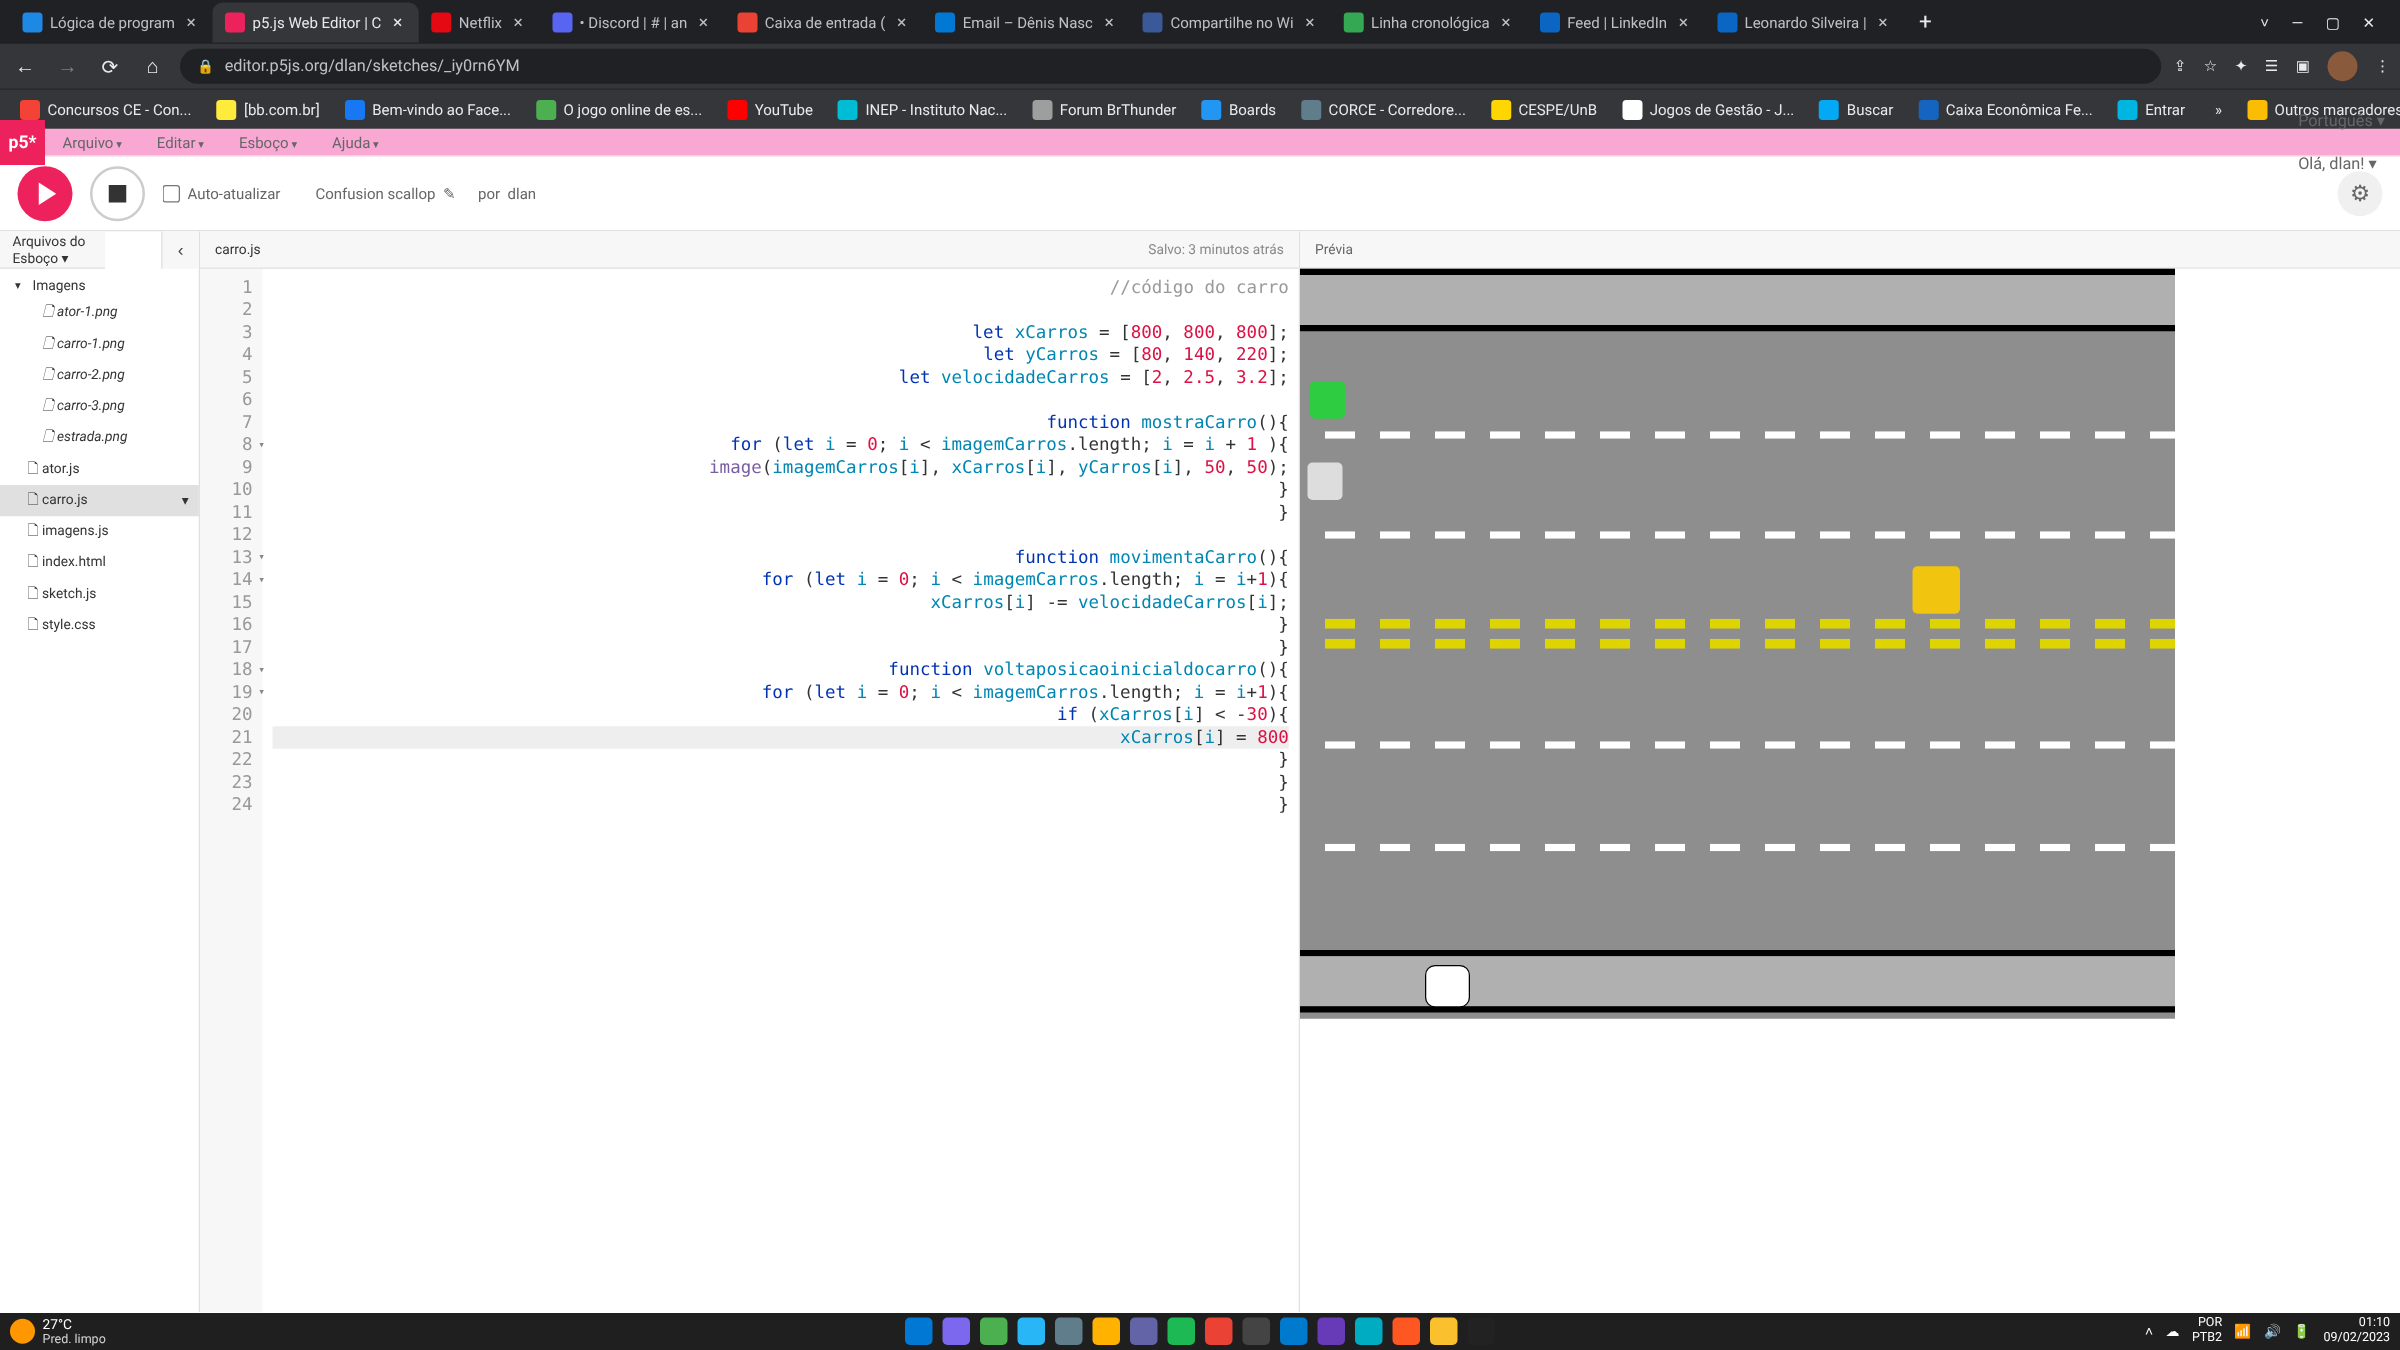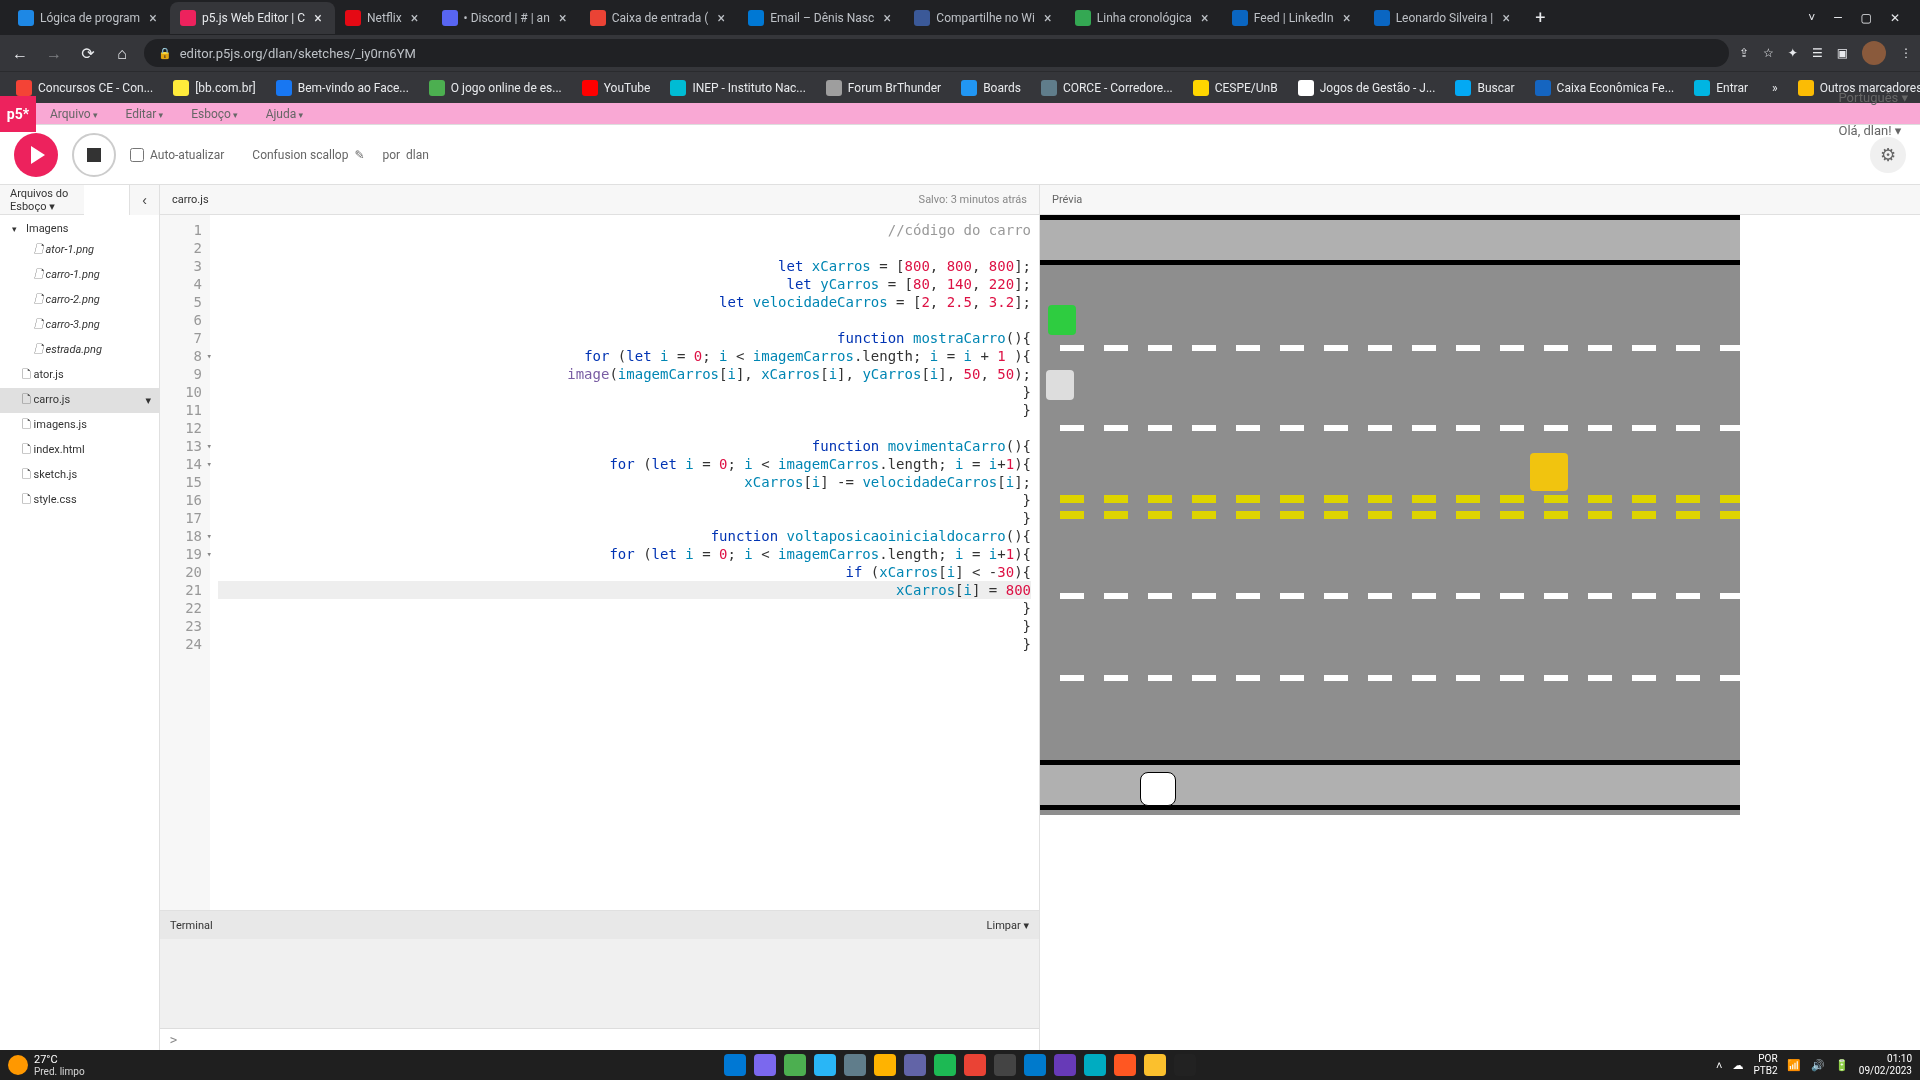--- a/index.html
+++ b/index.html
@@ -342,28 +342,20 @@
             <div class="ln fold">18</div>
             <div class="ln fold">19</div>
             <div class="ln">20</div>
             <div class="ln">21</div>
             <div class="ln">22</div>
             <div class="ln">23</div>
             <div class="ln">24</div>
           </div>
         <div class="code-text" id="code-text"><div class="ln"><span class="tok-cmt">//código do carro</span></div><div class="ln"></div><div class="ln"><span class="tok-kw">let</span> <span class="tok-id">xCarros</span> = [<span class="tok-num">800</span>, <span class="tok-num">800</span>, <span class="tok-num">800</span>];</div><div class="ln"><span class="tok-kw">let</span> <span class="tok-id">yCarros</span> = [<span class="tok-num">80</span>, <span class="tok-num">140</span>, <span class="tok-num">220</span>];</div><div class="ln"><span class="tok-kw">let</span> <span class="tok-id">velocidadeCarros</span> = [<span class="tok-num">2</span>, <span class="tok-num">2.5</span>, <span class="tok-num">3.2</span>];</div><div class="ln"></div><div class="ln"><span class="tok-kw">function</span> <span class="tok-fn">mostraCarro</span>(){</div><div class="ln">  <span class="tok-kw">for</span> (<span class="tok-kw">let</span> <span class="tok-id">i</span> = <span class="tok-num">0</span>; <span class="tok-id">i</span> &lt; <span class="tok-id">imagemCarros</span>.length; <span class="tok-id">i</span> = <span class="tok-id">i</span> + <span class="tok-num">1</span> ){</div><div class="ln">    <span class="tok-name">image</span>(<span class="tok-id">imagemCarros</span>[<span class="tok-id">i</span>], <span class="tok-id">xCarros</span>[<span class="tok-id">i</span>], <span class="tok-id">yCarros</span>[<span class="tok-id">i</span>], <span class="tok-num">50</span>, <span class="tok-num">50</span>);</div><div class="ln">     }</div><div class="ln">}</div><div class="ln"></div><div class="ln"><span class="tok-kw">function</span> <span class="tok-fn">movimentaCarro</span>(){</div><div class="ln">  <span class="tok-kw">for</span> (<span class="tok-kw">let</span> <span class="tok-id">i</span> = <span class="tok-num">0</span>; <span class="tok-id">i</span> &lt; <span class="tok-id">imagemCarros</span>.length; <span class="tok-id">i</span> = <span class="tok-id">i</span>+<span class="tok-num">1</span>){</div><div class="ln">      <span class="tok-id">xCarros</span>[<span class="tok-id">i</span>] -= <span class="tok-id">velocidadeCarros</span>[<span class="tok-id">i</span>];</div><div class="ln">  }</div><div class="ln">}</div><div class="ln"><span class="tok-kw">function</span> <span class="tok-fn">voltaposicaoinicialdocarro</span>(){</div><div class="ln">  <span class="tok-kw">for</span> (<span class="tok-kw">let</span> <span class="tok-id">i</span> = <span class="tok-num">0</span>; <span class="tok-id">i</span> &lt; <span class="tok-id">imagemCarros</span>.length; <span class="tok-id">i</span> = <span class="tok-id">i</span>+<span class="tok-num">1</span>){</div><div class="ln">  <span class="tok-kw">if</span> (<span class="tok-id">xCarros</span>[<span class="tok-id">i</span>] &lt; -<span class="tok-num">30</span>){</div><div class="ln hl">    <span class="tok-id">xCarros</span>[<span class="tok-id">i</span>] = <span class="tok-num">800</span></div><div class="ln">  }</div><div class="ln">}</div><div class="ln">}</div></div>
       </div>
-      <div class="terminal">
-        <div class="term-head">
-          <span>Terminal</span>
-          <span class="clear">Limpar ▾</span>
-        </div>
-        <div class="term-body"></div>
-        <div class="term-prompt">&gt;</div>
-      </div>
     </div>
 
     <div class="preview-col">
       <div class="preview-head">
         <span>Prévia</span>
       </div>
       <div class="preview-body">
         <div class="canvas">
           <div class="road-edge" style="top:0;"></div>
           <div class="sidewalk" style="top:5px;"></div>

